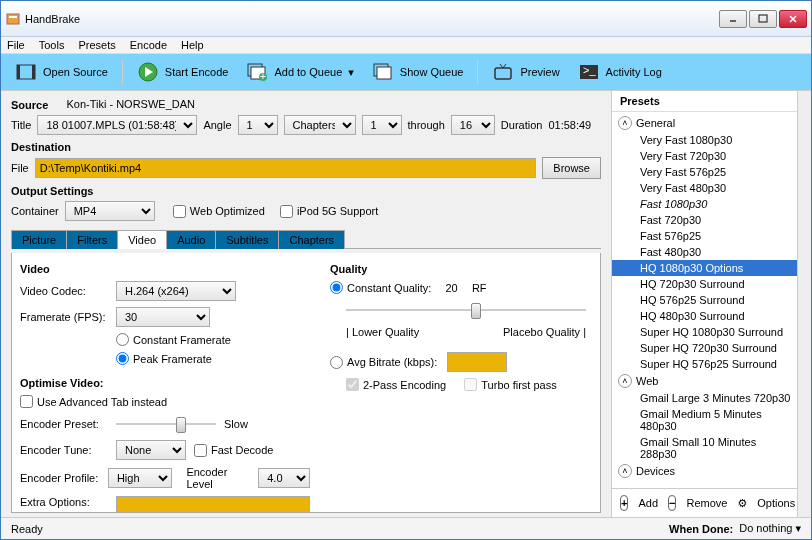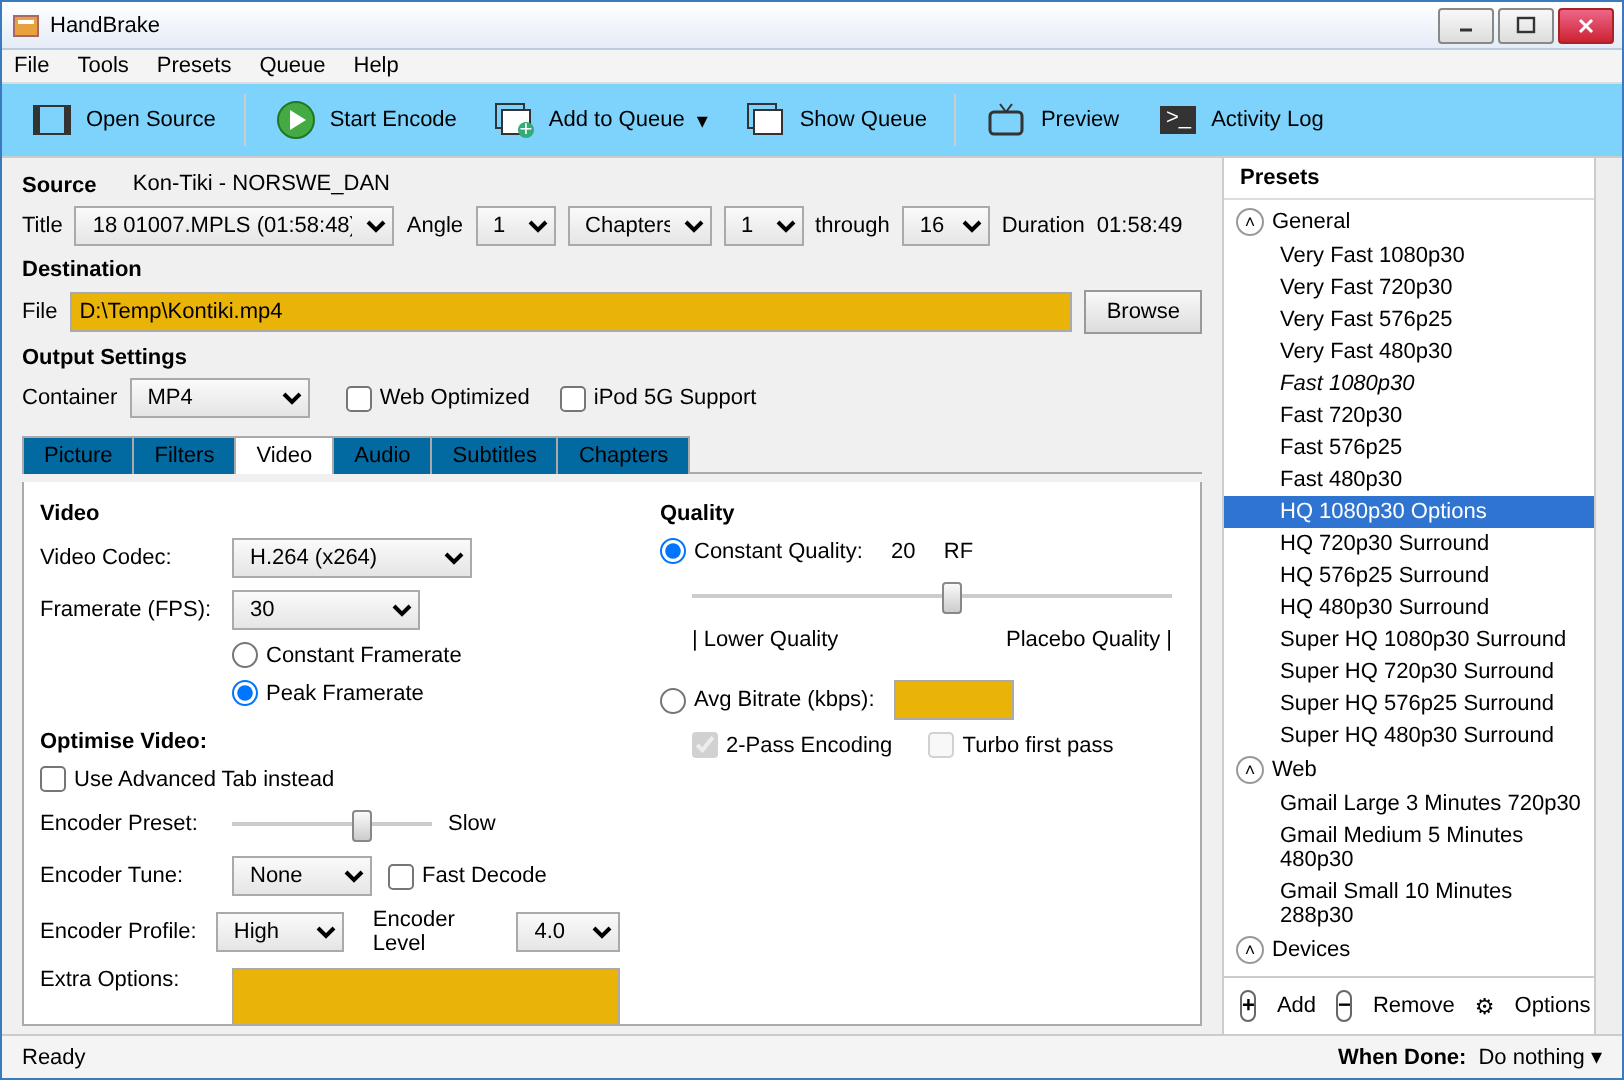--- a/index.html
+++ b/index.html
@@ -1,18 +1,18 @@
 <!DOCTYPE html>
 <html><head>
 <meta charset="utf-8">
 <style>
   * { box-sizing: border-box; margin: 0; padding: 0; font-family: -apple-system, BlinkMacSystemFont, "Segoe UI", Tahoma, sans-serif; font-size: 11px; }
   body { background: #f0f0f0; width: 812px; height: 540px; overflow: hidden; border: 1px solid #3a7abd; display: flex; flex-direction: column; }
   
-  .titlebar { background: linear-gradient(#fff, #e4ecf7); height: 24px; display: flex; align-items: center; padding: 0 4px; border-bottom: 1px solid #bcd; }
+  .titlebar { background: linear-gradient(#fff, #e4ecf7); height: 36px; display: flex; align-items: center; padding: 0 4px; border-bottom: 1px solid #bcd; }
   .titlebar .icon { width: 16px; height: 16px; margin-right: 4px; display: inline-flex; }
   .titlebar .title { flex: 1; color: #000; }
   .winbtns { display: flex; gap: 2px; }
   .winbtn { width: 28px; height: 18px; border: 1px solid #888; background: linear-gradient(#f8f8f8,#ddd); display: flex; align-items: center; justify-content: center; border-radius: 2px; }
   .winbtn.close { background: linear-gradient(#e68,#c23); color: #fff; border-color: #a22; }
 
   .menubar { background: #f4f4f4; padding: 2px 6px; display: flex; gap: 14px; border-bottom: 1px solid #ddd; }
   .menubar span { color: #000; }
 
   .toolbar { background: #7dd3fc; padding: 4px 8px; display: flex; align-items: center; gap: 6px; border-bottom: 1px solid #ccc; }
@@ -90,21 +90,21 @@
           <line x1="8" y1="2" x2="2" y2="8" stroke="#fff" stroke-width="1.5"></line>
         </svg>
       </div>
   </div>
 </div>
 
 <div class="menubar">
   <span>File</span>
   <span>Tools</span>
   <span>Presets</span>
-  <span>Queue</span>
+  <span>Encode</span>
   <span>Help</span>
 </div>
 
 <div class="toolbar">
   <div class="tbtn">
     <span class="tool-icon">
         <svg viewBox="0 0 22 20">
           <rect x="2" y="3" width="18" height="14" fill="none" stroke="#333"></rect>
           <rect x="2" y="3" width="3" height="14" fill="#333"></rect>
           <rect x="17" y="3" width="3" height="14" fill="#333"></rect>
@@ -328,21 +328,20 @@
           <div class="preset-item">Fast 720p30</div>
           <div class="preset-item">Fast 576p25</div>
           <div class="preset-item">Fast 480p30</div>
           <div class="preset-item sel">HQ 1080p30 Options</div>
           <div class="preset-item">HQ 720p30 Surround</div>
           <div class="preset-item">HQ 576p25 Surround</div>
           <div class="preset-item">HQ 480p30 Surround</div>
           <div class="preset-item">Super HQ 1080p30 Surround</div>
           <div class="preset-item">Super HQ 720p30 Surround</div>
           <div class="preset-item">Super HQ 576p25 Surround</div>
-          <div class="preset-item">Super HQ 480p30 Surround</div>
           <div class="preset-group">
               <span class="chev">˄</span>
               <span>Web</span>
             </div>
           <div class="preset-item">Gmail Large 3 Minutes 720p30</div>
           <div class="preset-item">Gmail Medium 5 Minutes 480p30</div>
           <div class="preset-item">Gmail Small 10 Minutes 288p30</div>
           <div class="preset-group">
               <span class="chev">˄</span>
               <span>Devices</span>

